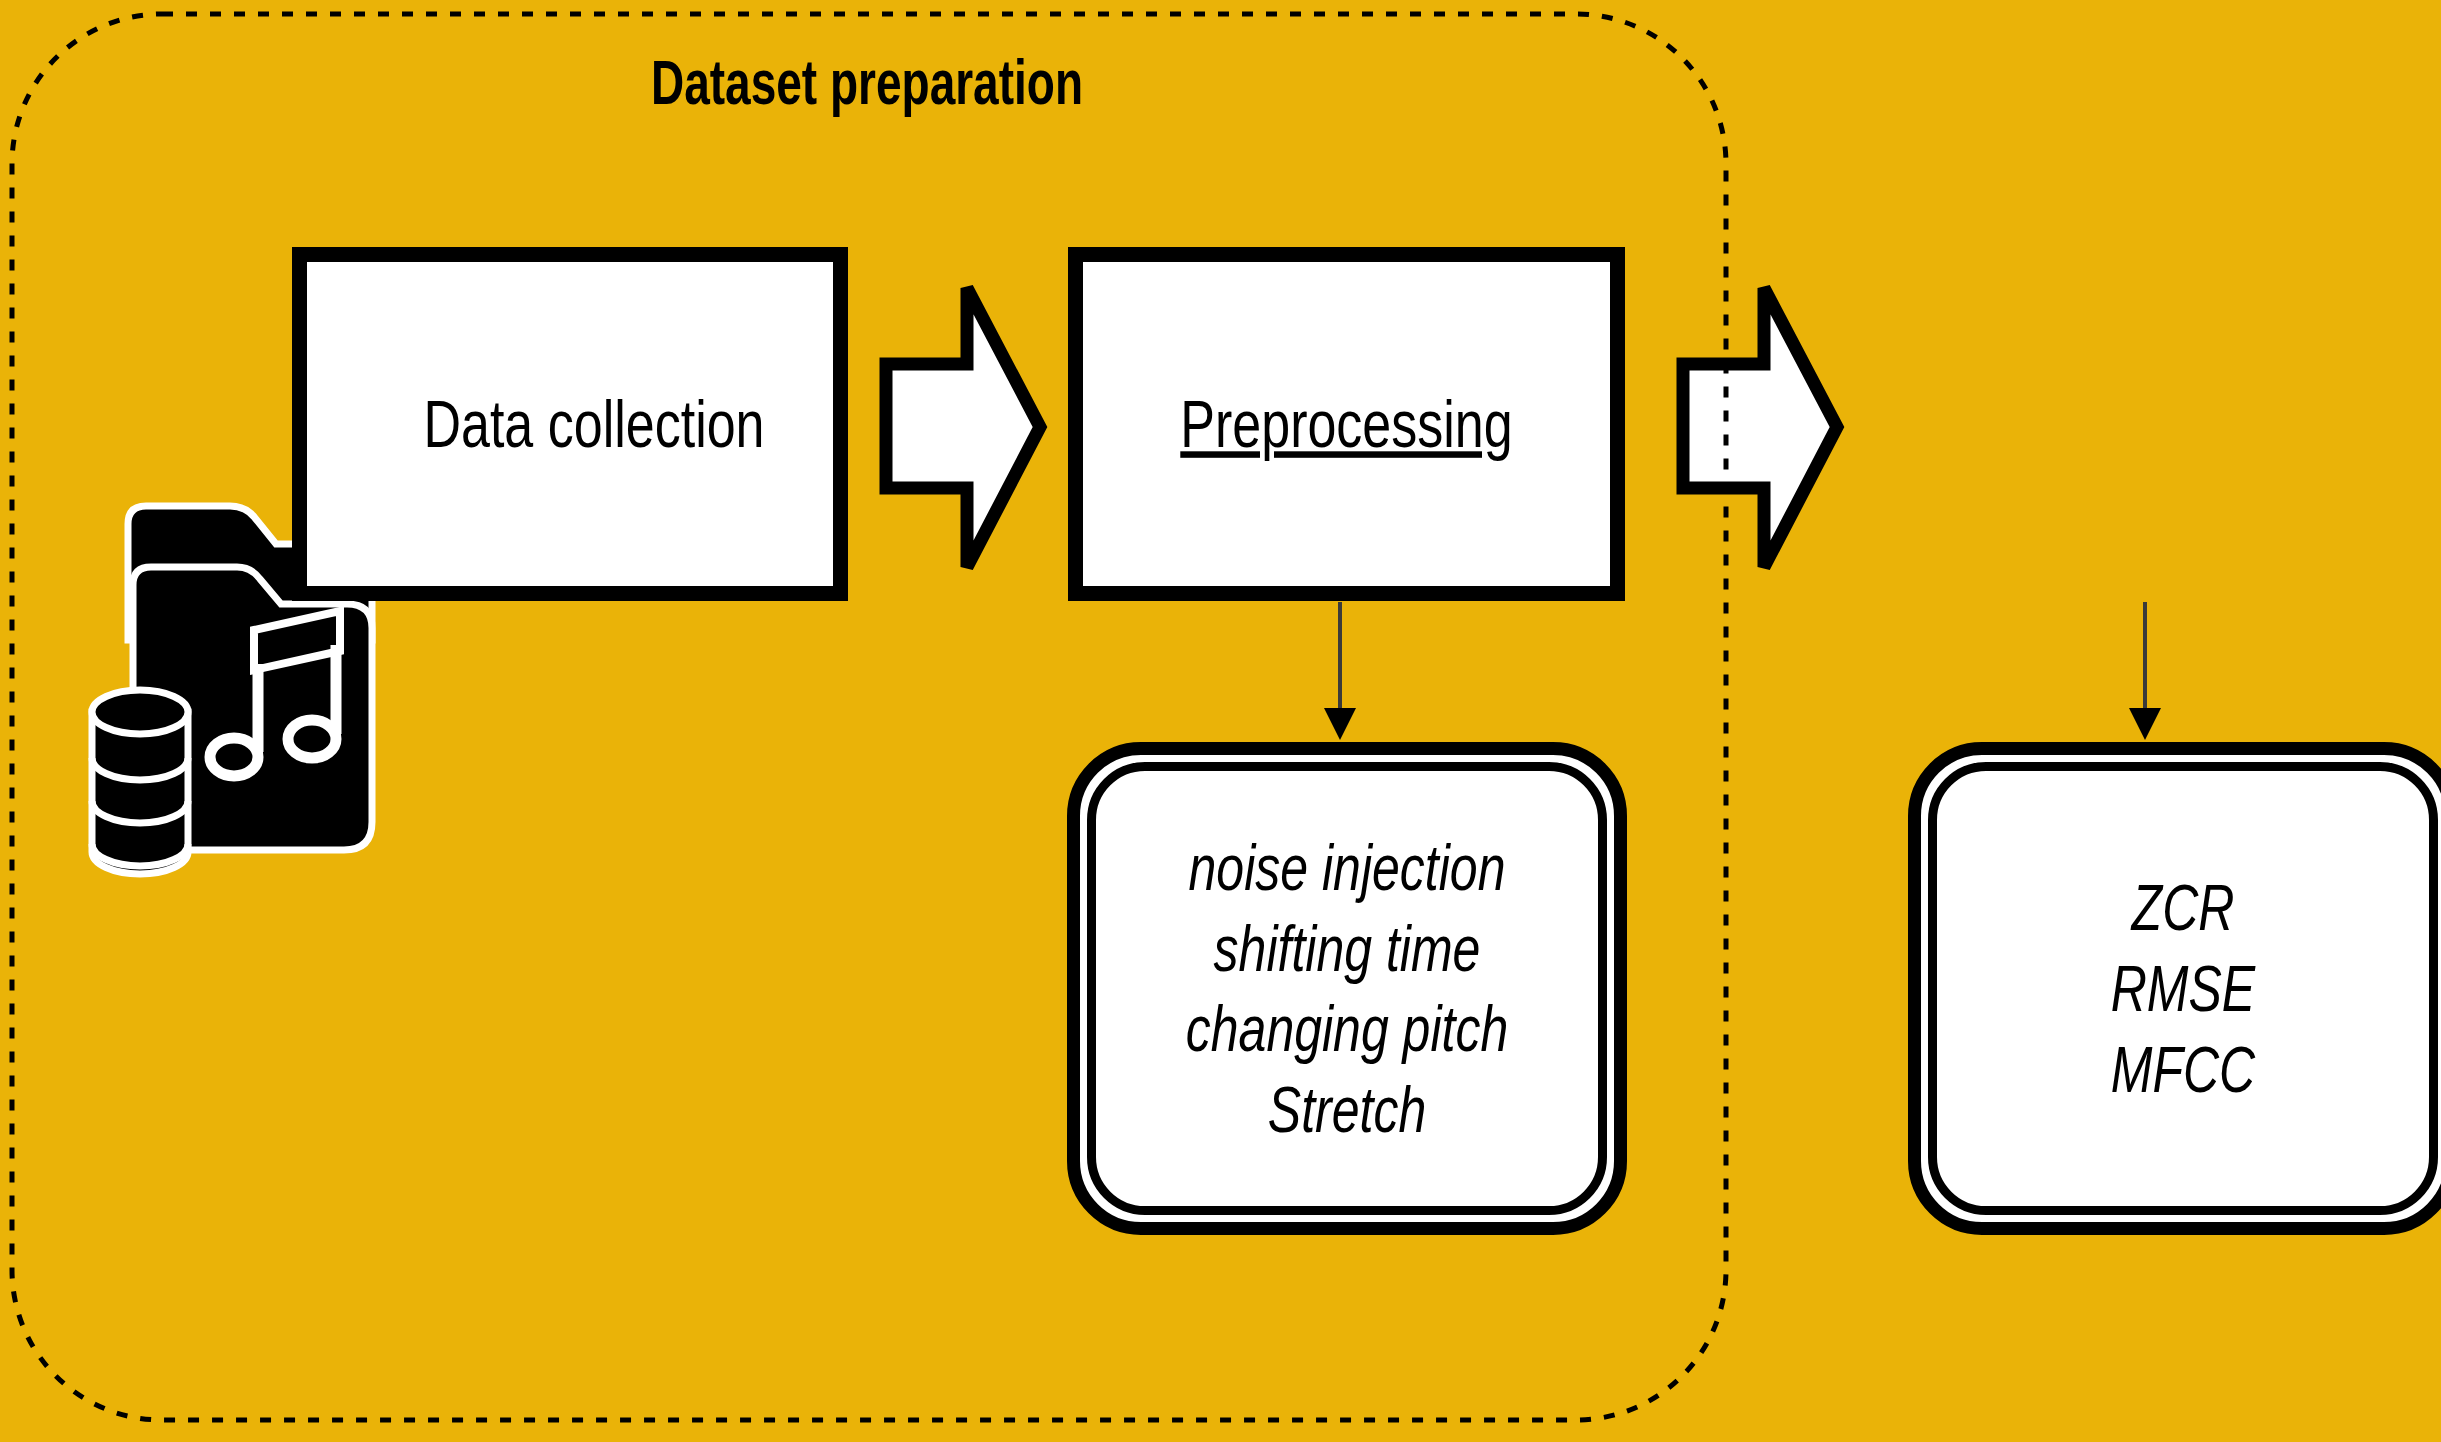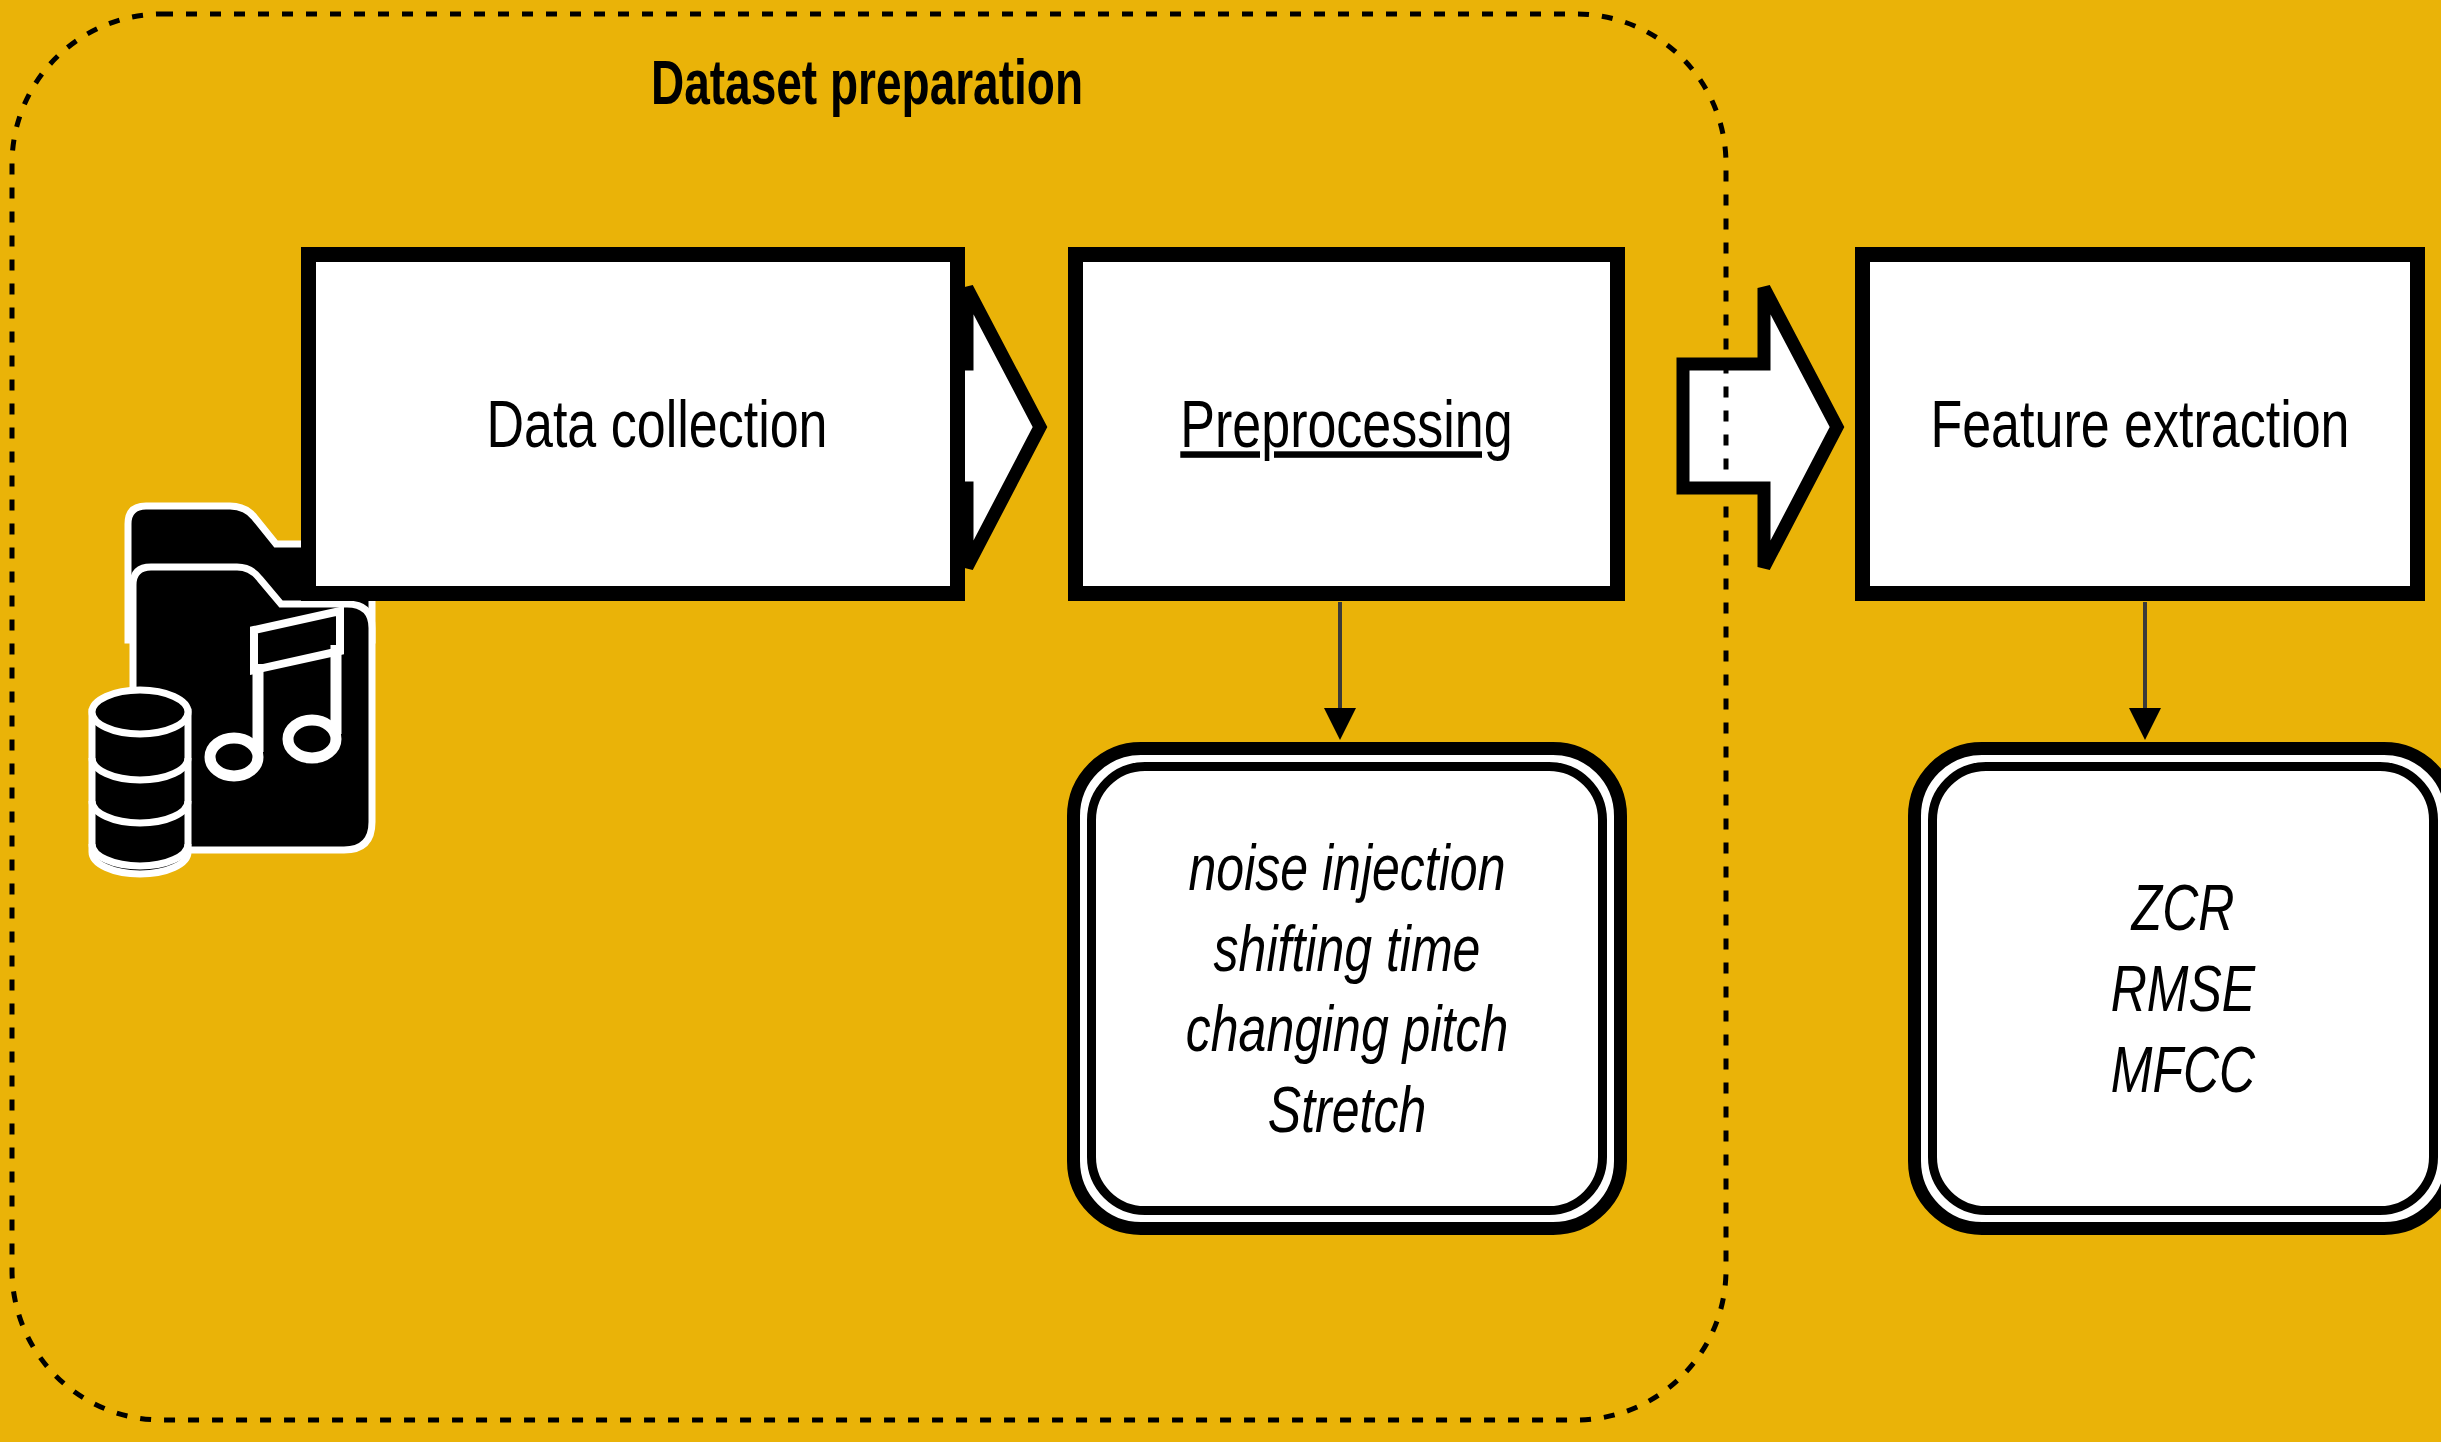--- a/index.html
+++ b/index.html
@@ -23,21 +23,21 @@
   .stage{
     position:absolute;top:247px;height:354px;
     background:#ffffff;border:15px solid #000;
     box-sizing:border-box;
     display:flex;align-items:center;justify-content:center;
   }
   .stage .lbl{
     font-size:52px;white-space:nowrap;
     transform:scaleY(1.30);
   }
-  .stage-1{left:301px;width:664px;padding-left:48px;}
+  .stage-1{left:292px;width:556px;padding-left:48px;}
   .stage-2{left:1068px;width:557px;text-decoration:underline;}
   .stage-3{left:1855px;width:570px;}
 
   .detail{
     position:absolute;top:742px;height:493px;
     background:#ffffff;border:13px solid #000;border-radius:74px;
     box-sizing:border-box;
   }
   .detail .inner{
     position:absolute;left:7px;top:7px;right:7px;bottom:7px;
@@ -99,23 +99,20 @@
   </svg>
 
   <div class="title">Dataset preparation</div>
 
   <div class="stage stage-1">
     <span class="lbl">Data collection</span>
   </div>
   <div class="stage stage-2">
     <span class="lbl">Preprocessing</span>
   </div>
-  <div class="stage stage-3">
-    <span class="lbl">Feature extraction</span>
-  </div>
 
   <div class="detail detail-1">
     <div class="inner">
       <div class="lines">
         <div>noise injection</div>
         <div>shifting time</div>
         <div>changing pitch</div>
         <div>Stretch</div>
       </div>
     </div>

